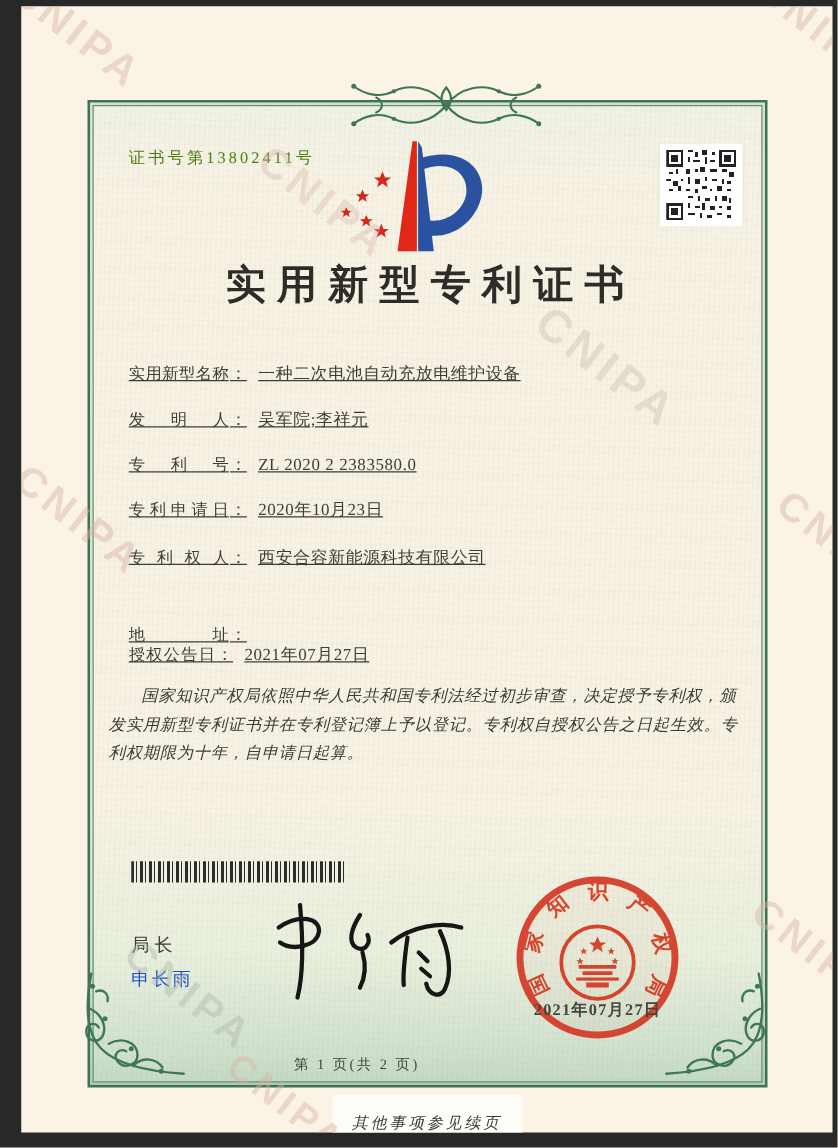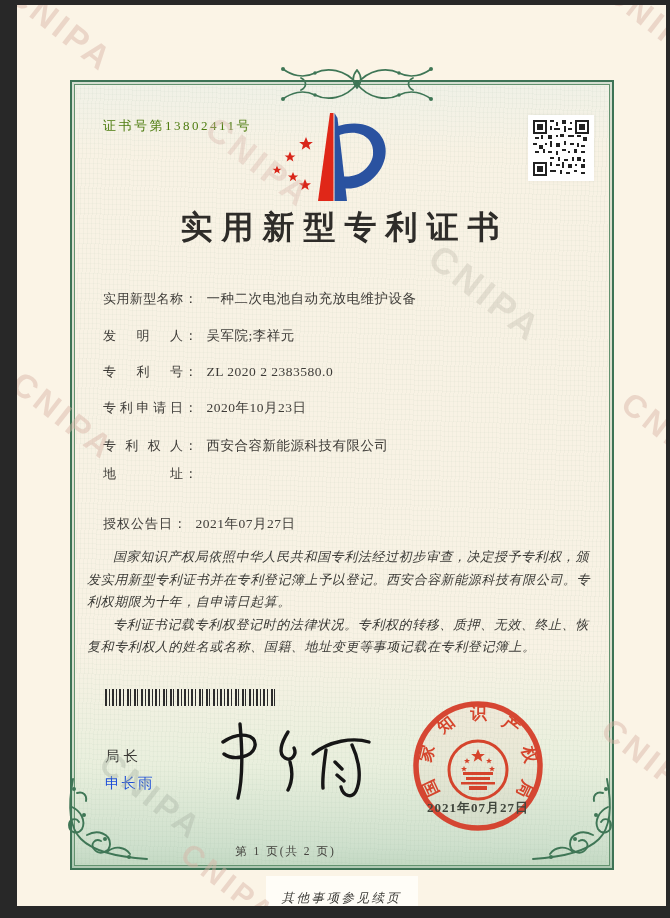--- a/index.html
+++ b/index.html
@@ -52,26 +52,26 @@
   .qr{
     position:absolute;left:511px;top:110px;width:66px;height:66px;background:#fff;
     padding:5px;box-sizing:border-box;z-index:4;box-shadow:0 0 4px rgba(0,0,0,.05);
   }
   .qr svg{width:100%;height:100%;display:block;}
   .title{
     position:absolute;left:53px;top:201px;width:540px;margin:0;text-align:center;
     font-size:32px;font-weight:bold;letter-spacing:9px;text-indent:9px;color:#2e2c29;z-index:4;
   }
   .row{position:absolute;left:86px;right:66px;display:flex;align-items:flex-start;
-       font-size:13.5px;line-height:20px;z-index:4;}
+       font-size:13.5px;line-height:20px;z-index:4;text-decoration:underline;}
   .row .lbl{flex:none;width:80px;font-size:13px;text-align:justify;text-align-last:justify;color:#3e3c38;}
   .row .colon{flex:none;margin:0 9px 0 1px;}
   .row .val{flex:1;letter-spacing:.5px;}
   .row0{top:284px;} .row1{top:321px;} .row2{top:357px;align-items:center;} .row3{top:393px;align-items:center;}
-  .row4{top:431px;} .row5{top:459px;} 
+  .row4{top:431px;} .row5{top:493px;} 
   .grant{top:509px;display:block;}
   .grant .g-lbl{font-size:13px;letter-spacing:1px;}
   .grant .g-val{letter-spacing:.5px;margin-left:9px;}
   .grant .colon{margin:0;}
   .grant2{position:absolute;left:264px;top:0;}
   .body-text{
     position:absolute;left:70px;top:541px;width:508px;z-index:4;
     font-size:13px;font-style:italic;line-height:22.5px;letter-spacing:.6px;color:#3a3a36;
   }
   .body-text p{margin:0;text-indent:2em;}
@@ -235,22 +235,21 @@
   <div class="row row5">
     <span class="lbl">地址</span>
       <span class="colon">：</span>
   </div>
 
   <div class="row grant">
     <span class="g-lbl">授权公告日</span><span class="colon">：</span><span class="g-val">2021年07月27日</span>
   </div>
 
   <div class="body-text">
-    <p>国家知识产权局依照中华人民共和国专利法经过初步审查，决定授予专利权，颁发实用新型专利证书并在专利登记簿上予以登记。西安合容新能源科技有限公司。专利权期限为十年，自申请日起算。</p>
-    <p>专利证书记载专利权登记时的法律状况。专利权的转移、质押、无效、终止、恢复和专利权人的姓名或名称、国籍、地址变更等事项记载在专利登记簿上。</p>
+    <p>国家知识产权局依照中华人民共和国专利法经过初步审查，决定授予专利权，颁发实用新型专利证书并在专利登记簿上予以登记。专利权自授权公告之日起生效。专利权期限为十年，自申请日起算。</p>
   </div>
 
   <div class="barcode"></div>
 
   <div class="signer-title">局长</div>
   <div class="signer-name">申长雨</div>
 
   <svg class="signature" viewBox="0 0 190 102">
     <g stroke="#161616" fill="none" stroke-width="3.4" stroke-linecap="round" stroke-linejoin="round">
       <path d="M28 36 C44 25 62 28 60 40 C58 51 39 55 29 48"></path>

